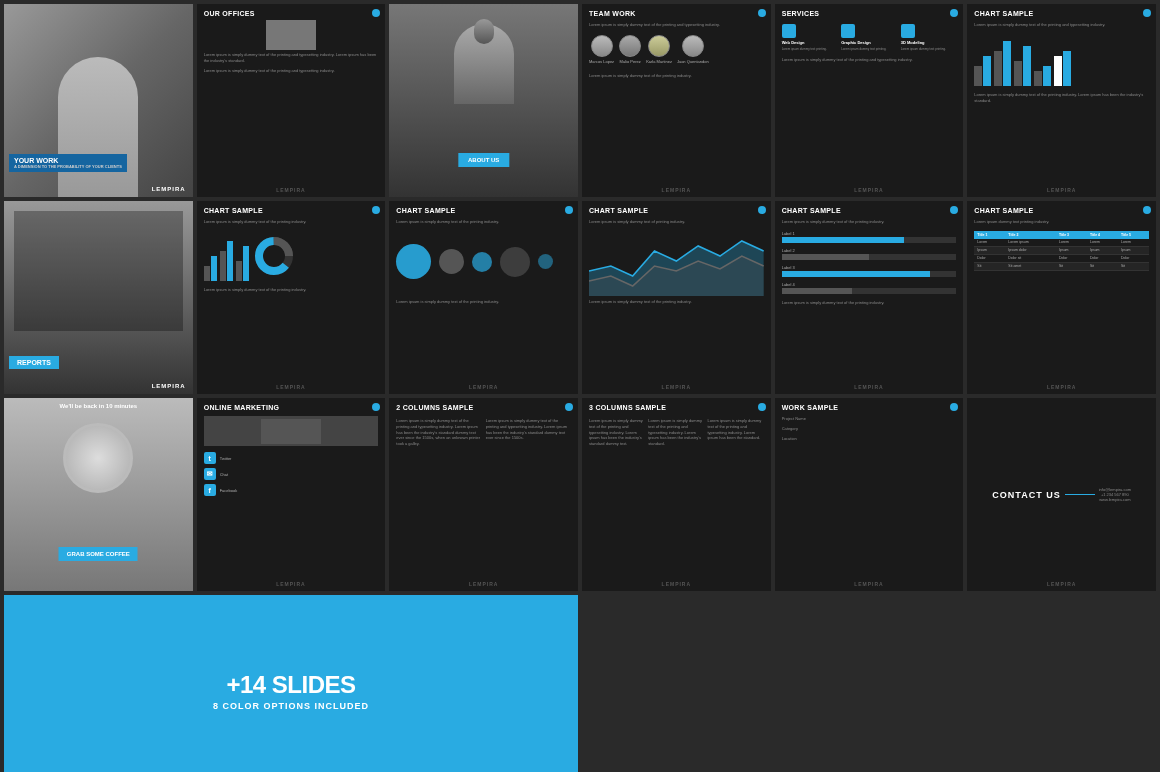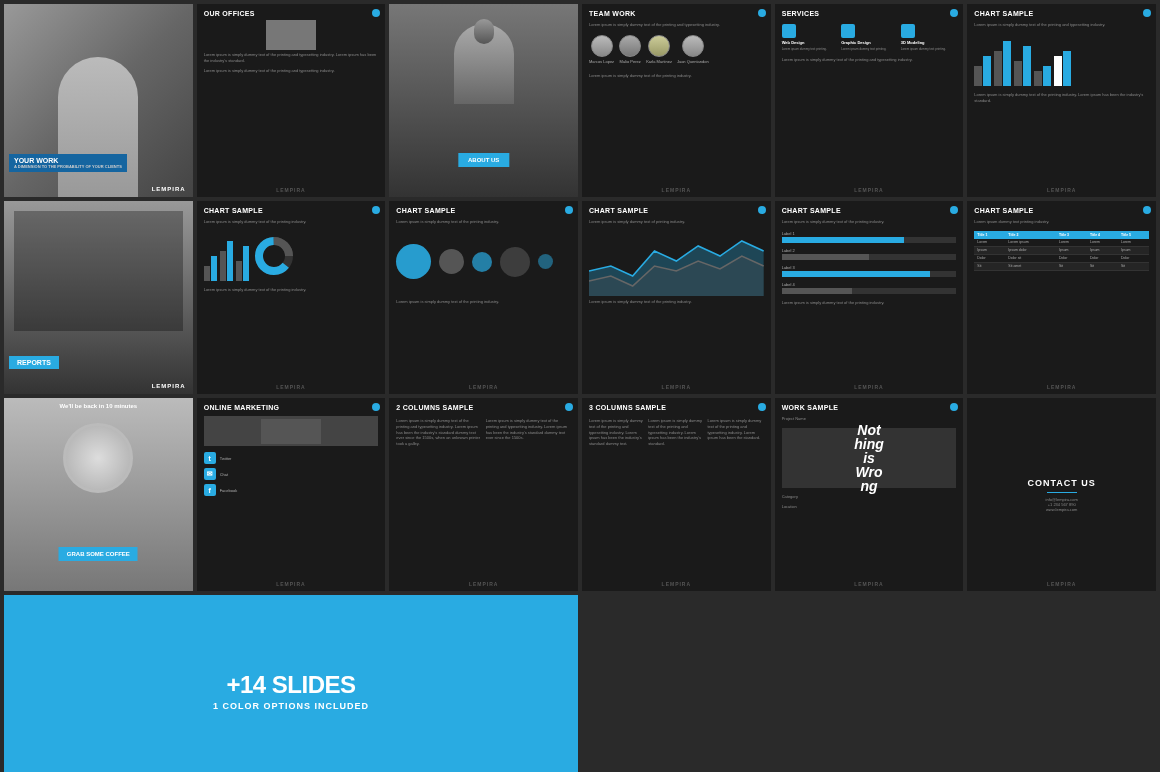--- a/index.html
+++ b/index.html
@@ -417,21 +417,21 @@
       height: 60px;
       display: flex;
       align-items: center;
       justify-content: center;
     }
 
     
     .contact-content {
       flex: 1;
       display: flex;
-      flex-direction: column;
+      flex-direction: row;
       align-items: center;
       justify-content: center;
       gap: 4px;
     }
     .contact-title {
       color: #fff;
       font-size: 9px;
       font-weight: bold;
       letter-spacing: 1px;
     }
@@ -809,37 +809,34 @@
         <div class="slide-text" style="padding:0;">Lorem ipsum is simply dummy text of the printing and typesetting industry. Lorem ipsum has been the standard.</div>
       </div>
     </div>
     <div class="slide-footer">LEMPIRA</div>
   </div>
 
   <div class="slide slide-dark">
     <div class="blue-dot"></div>
     <div class="slide-title">WORK SAMPLE</div>
     <div class="slide-text">Project Name</div>
-    <div class="work-img">
-      <div style="font-size:14px;font-weight:900;color:#fff;font-style:italic;line-height:1;text-align:center;">Not<br>hing<br>is<br>Wro<br>ng</div>
-    </div>
     <div class="slide-text">Category</div>
     <div class="slide-text">Location</div>
     <div class="slide-footer">LEMPIRA</div>
   </div>
 
   <div class="slide slide-dark">
     <div class="contact-content">
       <div class="contact-title">CONTACT US</div>
       <div class="contact-line"></div>
       <div class="contact-info">info@lempira.com<br>+1 234 567 890<br>www.lempira.com</div>
     </div>
     <div class="slide-footer">LEMPIRA</div>
   </div>
 
   <div class="slide slide-cta" style="grid-column: span 3;">
     <div class="cta-content">
       <div class="cta-main">+14 SLIDES</div>
-      <div class="cta-sub">1 COLOR OPTIONS INCLUDED</div>
+      <div class="cta-sub">8 COLOR OPTIONS INCLUDED</div>
     </div>
   </div>
 
 </div>
 
 </body></html>

